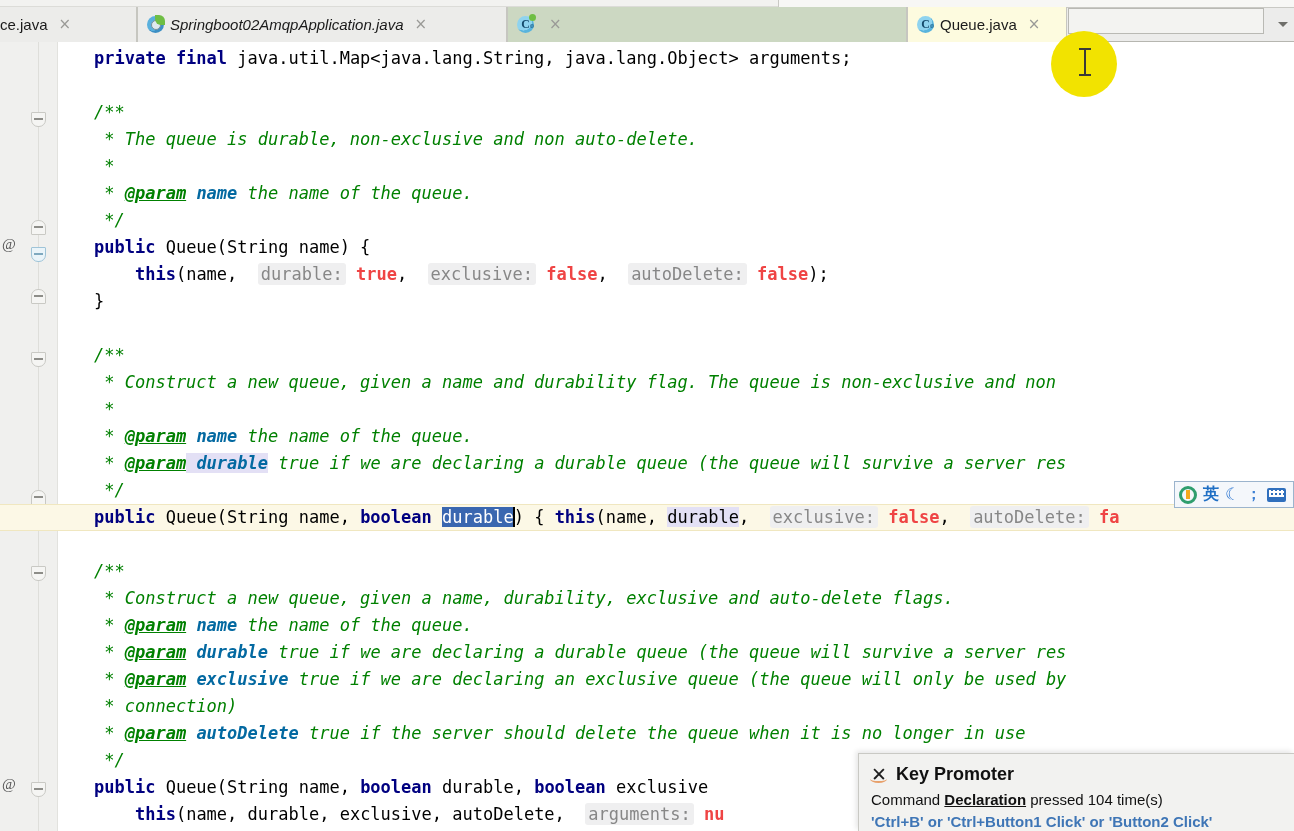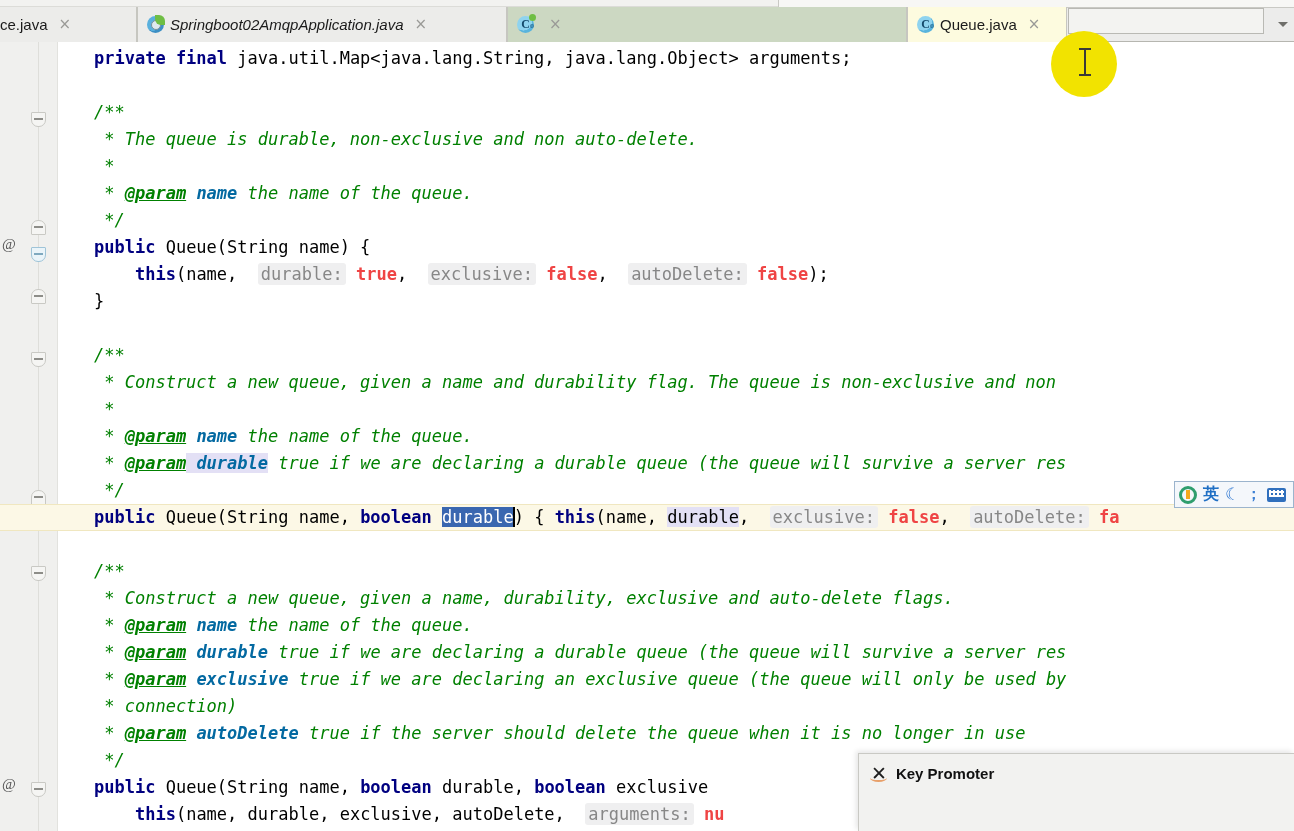--- a/index.html
+++ b/index.html
@@ -201,21 +201,21 @@
   }
   #kp-head { display:flex; align-items:center; gap:9px; }
   #kp-x {
     font-size: 19px; color:#1d1d1d; font-weight:bold; line-height:1;
     font-family:"DejaVu Sans", sans-serif; position:relative;
   }
   #kp-x:after{
     content:''; position:absolute; left:-1px; top:10px; width:17px;height:6px;
     border-bottom:2px solid #e8a06a; border-radius:0 0 50% 50%;
   }
-  #kp-title { font-size: 15px; font-weight: bold; color:#111; }
+  #kp-title { font-size: 18px; font-weight: bold; color:#111; }
   #kp-line2 { margin-top: 6px; font-size: 15px; color:#111; }
   #kp-line2 b { text-decoration: underline; }
   #kp-line3 {
     margin-top: 5px; font-size: 15px; color:#3f76b6; font-weight:bold;
   }
 
   
   #click-halo {
     position: absolute; left: 1051px; top: 31px;
     width: 66px; height: 66px; border-radius: 50%;
@@ -318,18 +318,22 @@
   <div class="imemoon">☾</div>
   <div class="imesemi">；</div>
   <div class="imekbd"></div>
 </div>
 
 <div id="keypromoter">
   <div id="kp-head">
     <span id="kp-x">✕</span>
     <span id="kp-title">Key Promoter</span>
   </div>
+  <div id="kp-line2">
+    <span>Command </span><b>Declaration</b><span> pressed 104 time(s)</span>
+  </div>
+  <div id="kp-line3">'Ctrl+B' or 'Ctrl+Button1 Click' or 'Button2 Click'</div>
 </div>
 
 <div id="click-halo"></div>
 <div id="mouse-cursor">
     <span></span>
   </div>
 
 </body></html>

